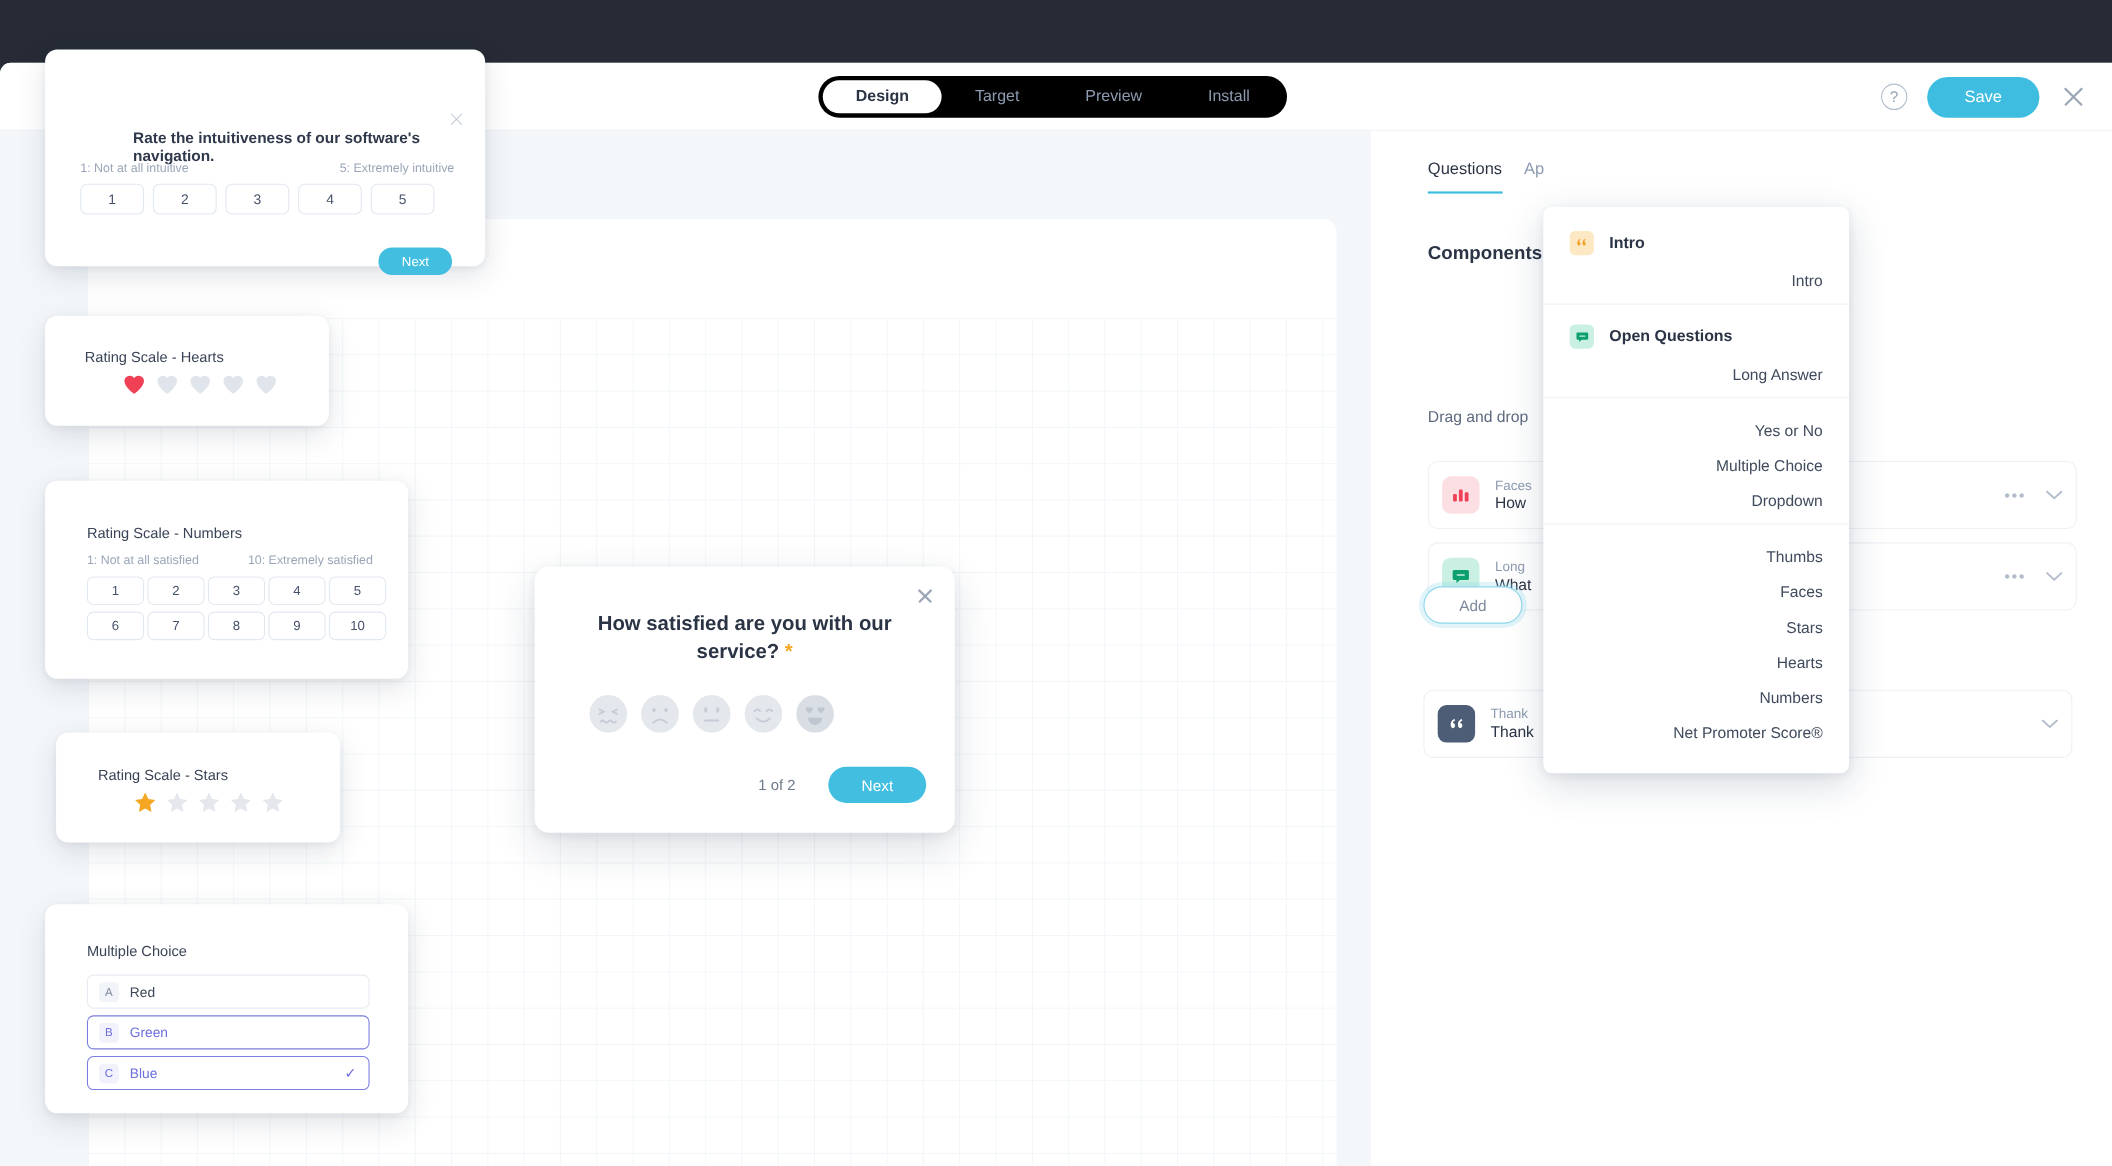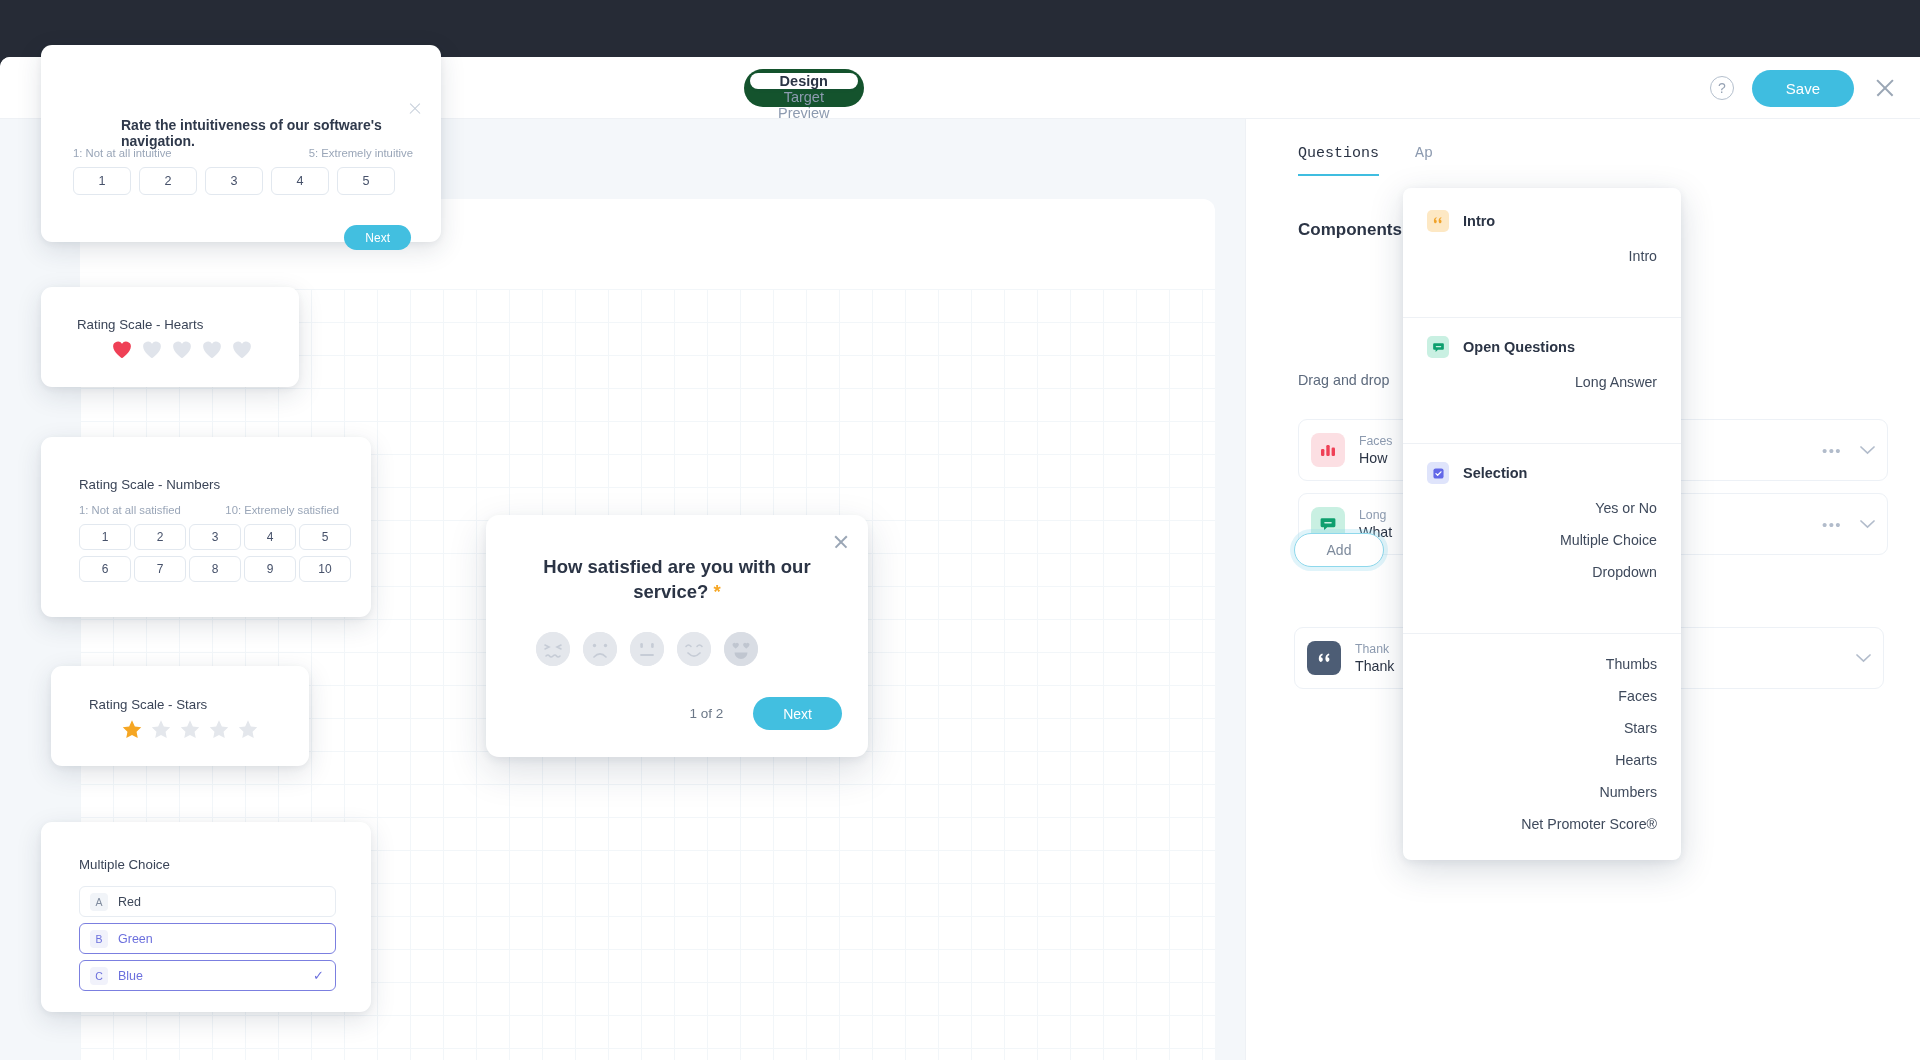--- a/index.html
+++ b/index.html
@@ -24,25 +24,24 @@
   }
   .topbar {
     position: absolute; left: 0; top: 0; width: 1920px; height: 62px;
     background: #ffffff;
     border-bottom: 1px solid #eef1f5;
     display: flex; align-items: center;
   }
   .tabs {
     position: absolute; left: 744px; top: 12px;
     display: flex; align-items: center;
-    background: #14532d;
+    background: #000000;
     border-radius: 24px;
     height: 38px;
     padding: 4px;
-    flex-direction: column;
   }
   .tab {
     height: 30px; padding: 0 30px;
     display: flex; align-items: center; justify-content: center;
     font-size: 14.5px; color: #8d9bb0; border-radius: 18px;
     white-space: nowrap;
     cursor: pointer;
   }
   .tab.active {
     background: #ffffff; color: #2b3445; font-weight: bold;
@@ -200,21 +199,21 @@
     background: #42bfe0; color: #fff; border: none; border-radius: 18px;
     height: 33px; padding: 0 30px; font-size: 14px; font-family: inherit; cursor: pointer;
   }
 
   
   .right-panel {
     position: absolute; left: 1245px; top: 62px; width: 675px; height: 941px;
     background: #ffffff; border-left: 1px solid #eef1f5;
   }
   .rp-tabs {
-    position: absolute; left: 52px; top: 26px; display: flex; gap: 36px; font-family: Liberation Mono, monospace;
+    position: absolute; left: 52px; top: 26px; display: flex; gap: 20px;
   }
   .rp-tab {
     font-size: 15px; color: #8d9bb0; padding-bottom: 12px; cursor: pointer;
   }
   .rp-tab.active { color: #2b3445; font-weight: 500; border-bottom: 2.5px solid #3fbde0; }
   .rp-h2 { position: absolute; left: 52px; top: 101px; font-size: 17px; font-weight: bold; color: #2b3445; }
   .rp-sub { position: absolute; left: 52px; top: 253px; font-size: 14.3px; color: #5d6a7d; }
   .rp-endswith { position: absolute; left: 52px; top: 533px; font-size: 15px; font-weight: bold; color: #2b3445; }
 
   .comp-list { position: absolute; left: 52px; top: 300px; width: 590px; display: flex; flex-direction: column; gap: 12px; }
@@ -247,21 +246,21 @@
   .ends-card { position: absolute; left: 1294px; top: 570px; width: 590px; }
 
   
   .dropdown {
     position: absolute; left: 1403px; top: 131px; width: 278px;
     background: #fff; border-radius: 8px;
     box-shadow: 0 10px 34px rgba(25,45,75,0.17), 0 2px 8px rgba(25,45,75,0.07);
     padding: 14px 0 16px 0;
   }
   .dd-group { padding: 4px 0; text-align: right; }
-  .dd-group + .dd-group { border-top: 1px solid #eef1f5; padding-top: 14px; margin-top: 41px; }
+  .dd-group + .dd-group { border-top: 1px solid #eef1f5; padding-top: 14px; }
   .dd-head {
     display: flex; align-items: center; gap: 14px;
     padding: 4px 24px 4px 24px; margin-bottom: 4px;
   }
   .dd-head-icon {
     width: 22px; height: 22px; border-radius: 5px; flex: none;
     display: flex; align-items: center; justify-content: center;
   }
   .dd-head-icon.amber { background: #fde8c4; }
   .dd-head-icon.mint  { background: #c9f0e2; }
@@ -413,29 +412,20 @@
                 <path d="M3 3.2h12a1.4 1.4 0 011.4 1.4v6.2A1.4 1.4 0 0115 12.2H8.2L5 15.2v-3H3a1.4 1.4 0 01-1.4-1.4V4.6A1.4 1.4 0 013 3.2z" fill="#0e9f6e"></path>
                 <rect x="5.2" y="7" width="7.6" height="1.5" rx=".75" fill="#c9f0e2"></rect>
               </svg>
             </div>
             <div class="dd-head-label">Open Questions</div>
           </div>
           <div class="dd-item">Long Answer</div>
         </div>
 
         <div class="dd-group">
-          <div class="dd-head">
-            <div class="dd-head-icon peri">
-              <svg width="13" height="13" viewBox="0 0 18 18" aria-hidden="true">
-                <rect x="2" y="2" width="14" height="14" rx="3" fill="#6268e8"></rect>
-                <path d="M5.5 9.2l2.3 2.3 4.6-4.8" stroke="#ffffff" stroke-width="1.8" fill="none" stroke-linecap="round" stroke-linejoin="round"></path>
-              </svg>
-            </div>
-            <div class="dd-head-label">Selection</div>
-          </div>
           <div class="dd-item">Yes or No</div>
           <div class="dd-item">Multiple Choice</div>
           <div class="dd-item">Dropdown</div>
         </div>
 
         <div class="dd-group">
           <div class="dd-item">Thumbs</div>
           <div class="dd-item">Faces</div>
           <div class="dd-item">Stars</div>
           <div class="dd-item">Hearts</div>

